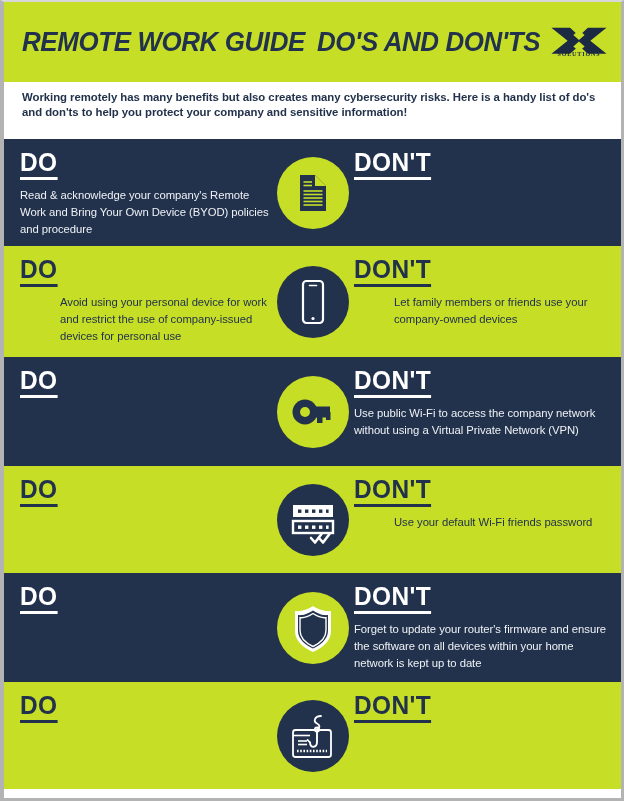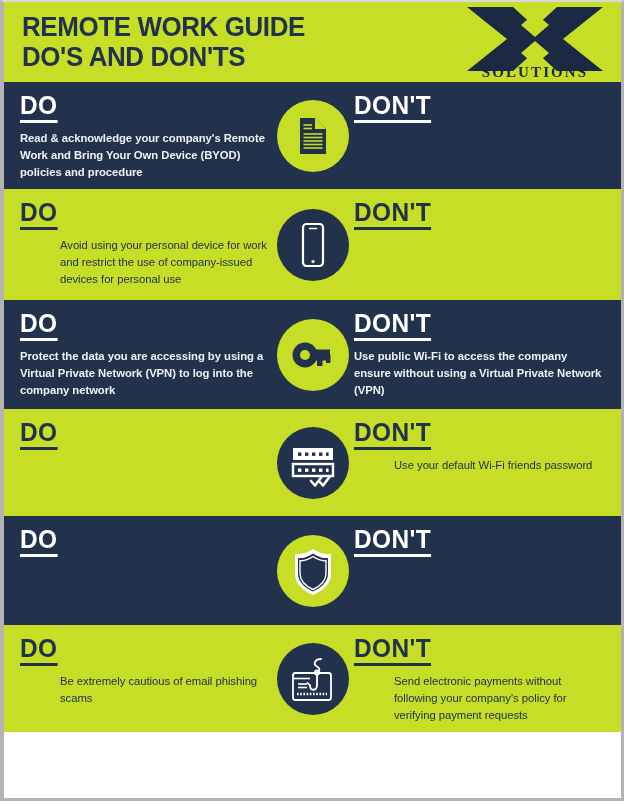--- a/index.html
+++ b/index.html
@@ -26,21 +26,21 @@
   
   .header{
     background:#c6de26;
     height:80px;
     display:flex;align-items:center;justify-content:space-between;
     padding:0 8px 0 18px;
     box-sizing:border-box;
     flex:0 0 auto;
   }
   .title-block{
-    display:flex;flex-direction:column;justify-content:center;
+    display:flex;flex-direction:row;justify-content:center;font-style:italic;
   }
   .title-line{
     color:#22324c;
     font-weight:bold;
     font-size:27px;
     line-height:30px;
     letter-spacing:-0.4px;
     transform:scaleX(0.96);
     transform-origin:left center;
     white-space:nowrap;
@@ -107,21 +107,21 @@
     transform-origin:left center;
   }
   .row.dark .hdg{color:#ffffff;border-bottom:3px solid #ffffff;}
   .row.light .hdg{color:#22324c;border-bottom:3px solid #22324c;}
 
   .body{
     font-size:11.3px;
     line-height:16.8px;
     letter-spacing:-0.05px;
   }
-  .row.dark .body{color:#eef1f5;font-weight:bold;}
+  .row.dark .body{color:#eef1f5;}
   .row.light .body{color:#22324c;margin-left:40px;}
 
   
   .icon-wrap{
     position:absolute;
     left:50%;
     top:50%;
     transform:translate(-50%,-50%);
     width:88px;height:88px;
     display:flex;align-items:center;justify-content:center;
@@ -142,20 +142,23 @@
     <svg class="logo" viewBox="0 0 148 74">
       <g fill="#1b2943">
         <path d="M6 2 L52 2 L74 22 L96 2 L142 2 L102 34 L142 66 L96 66 L74 46 L52 66 L6 66 L46 34 Z"></path>
         <path d="M74 8 L88 20 L74 32 L60 20 Z" fill="#c6de26"></path>
         <path d="M74 36 L88 48 L74 60 L60 48 Z" fill="#c6de26"></path>
       </g>
       <text x="74" y="72" text-anchor="middle" font-family="'Liberation Serif', serif" font-size="15" font-weight="bold" letter-spacing="2.1" fill="#1b2943">SOLUTIONS</text>
     </svg>
   </div>
 
+  <div class="intro">
+    <p>Working remotely has many benefits but also creates many cybersecurity risks. Here is a handy list of do's and don'ts to help you protect your company and sensitive information!</p>
+  </div>
 
   <div class="rows">
 
     <div class="row dark h1">
       <div class="col">
         <div class="hdg">DO</div>
         <div class="body">Read &amp; acknowledge your company's Remote Work and Bring Your Own Device (BYOD) policies and procedure</div>
       </div>
       <div class="icon-wrap">
         <svg viewBox="0 0 88 88">
@@ -186,43 +189,43 @@
       <div class="icon-wrap">
         <svg viewBox="0 0 88 88">
           <circle cx="44" cy="44" r="36" fill="#22324c"></circle>
           <rect x="34" y="23" width="20" height="42" rx="3.5" fill="none" stroke="#ffffff" stroke-width="2.2"></rect>
           <line x1="40.5" y1="27.5" x2="47.5" y2="27.5" stroke="#ffffff" stroke-width="1.6" stroke-linecap="round"></line>
           <circle cx="44" cy="60.5" r="1.6" fill="#ffffff"></circle>
         </svg>
       </div>
       <div class="col right">
         <div class="hdg">DON'T</div>
+        <div class="body">Let family members or friends use your company-owned devices</div>
       </div>
     </div>
 
     <div class="row dark h3">
       <div class="col">
         <div class="hdg">DO</div>
-        <div class="body">Protect the data you are accessing by using a Virtual Private Network (VPN) to log into the company network</div>
       </div>
       <div class="icon-wrap">
         <svg viewBox="0 0 88 88">
           <circle cx="44" cy="44" r="36" fill="#c6de26"></circle>
           <g fill="#22324c">
             <circle cx="36" cy="44" r="12.5"></circle>
             <rect x="36" y="38.5" width="25" height="11"></rect>
             <rect x="48" y="44" width="5.5" height="11"></rect>
             <rect x="57" y="44" width="4.5" height="8"></rect>
           </g>
           <circle cx="36" cy="44" r="5" fill="#c6de26"></circle>
         </svg>
       </div>
       <div class="col right">
         <div class="hdg">DON'T</div>
-        <div class="body">Use public Wi-Fi to access the company ensure without using a Virtual Private Network (VPN)</div>
+        <div class="body">Use public Wi-Fi to access the company network without using a Virtual Private Network (VPN)</div>
       </div>
     </div>
 
     <div class="row light h4">
       <div class="col">
         <div class="hdg">DO</div>
       </div>
       <div class="icon-wrap">
         <svg viewBox="0 0 88 88">
           <circle cx="44" cy="44" r="36" fill="#22324c"></circle>
@@ -261,45 +264,44 @@
       <div class="icon-wrap">
         <svg viewBox="0 0 88 88">
           <circle cx="44" cy="44" r="36" fill="#c6de26"></circle>
           <path d="M44 22 C 52 27, 58 27.5, 62 27 L62 47 C62 58, 52 64.5, 44 68 C36 64.5, 26 58, 26 47 L26 27 C30 27.5, 36 27, 44 22 Z" fill="#ffffff"></path>
           <path d="M44 26.5 C51 31, 56 31.5, 59 31 L59 46.8 C59 56, 50.5 61.5, 44 64.5 C37.5 61.5, 29 56, 29 46.8 L29 31 C32 31.5, 37 31, 44 26.5 Z" fill="#22324c"></path>
           <path d="M44 29.5 C50 33.4, 54.5 34, 57 33.6 L57 46.6 C57 54.6, 49.8 59.8, 44 62.5 C38.2 59.8, 31 54.6, 31 46.6 L31 33.6 C33.5 34, 38 33.4, 44 29.5 Z" fill="none" stroke="#ffffff" stroke-width="1.4"></path>
         </svg>
       </div>
       <div class="col right">
         <div class="hdg">DON'T</div>
+        <div class="body">Forget to update your router's firmware and ensure the software on all devices within your home network is kept up to date</div>
       </div>
     </div>
 
     <div class="row light h6">
       <div class="col">
         <div class="hdg">DO</div>
-        <div class="body">Be extremely cautious of email phishing scams</div>
       </div>
       <div class="icon-wrap">
         <svg viewBox="0 0 88 88">
           <circle cx="44" cy="44" r="36" fill="#22324c"></circle>
           <rect x="24" y="38" width="38" height="27" rx="2.5" fill="none" stroke="#ffffff" stroke-width="1.8"></rect>
           <path d="M24 43.5 h17" stroke="#ffffff" stroke-width="1.6"></path>
           <g stroke="#ffffff" stroke-width="1.6">
             <line x1="29" y1="49" x2="38" y2="49"></line>
             <line x1="29" y1="52.5" x2="38" y2="52.5"></line>
           </g>
           <line x1="28" y1="59" x2="58" y2="59" stroke="#ffffff" stroke-width="2.4" stroke-dasharray="1.6 1.6"></line>
           <path d="M52 24 C45.5 24, 44 29.5, 48 31.5 C51.5 33.2, 51 36, 48 36" fill="none" stroke="#ffffff" stroke-width="1.8" stroke-linecap="round"></path>
           <circle cx="48" cy="37.5" r="2.2" fill="none" stroke="#ffffff" stroke-width="1.7"></circle>
           <path d="M48 40 L48 50 C48 56, 41 56.5, 41 50.5" fill="none" stroke="#ffffff" stroke-width="1.9" stroke-linecap="round"></path>
           <line x1="41" y1="50.5" x2="38.5" y2="47.8" stroke="#ffffff" stroke-width="1.7" stroke-linecap="round"></line>
         </svg>
       </div>
       <div class="col right">
         <div class="hdg">DON'T</div>
-        <div class="body">Send electronic payments without following your company's policy for verifying payment requests</div>
       </div>
     </div>
 
   </div>
  </div>
 </div>
 
 </body></html>

